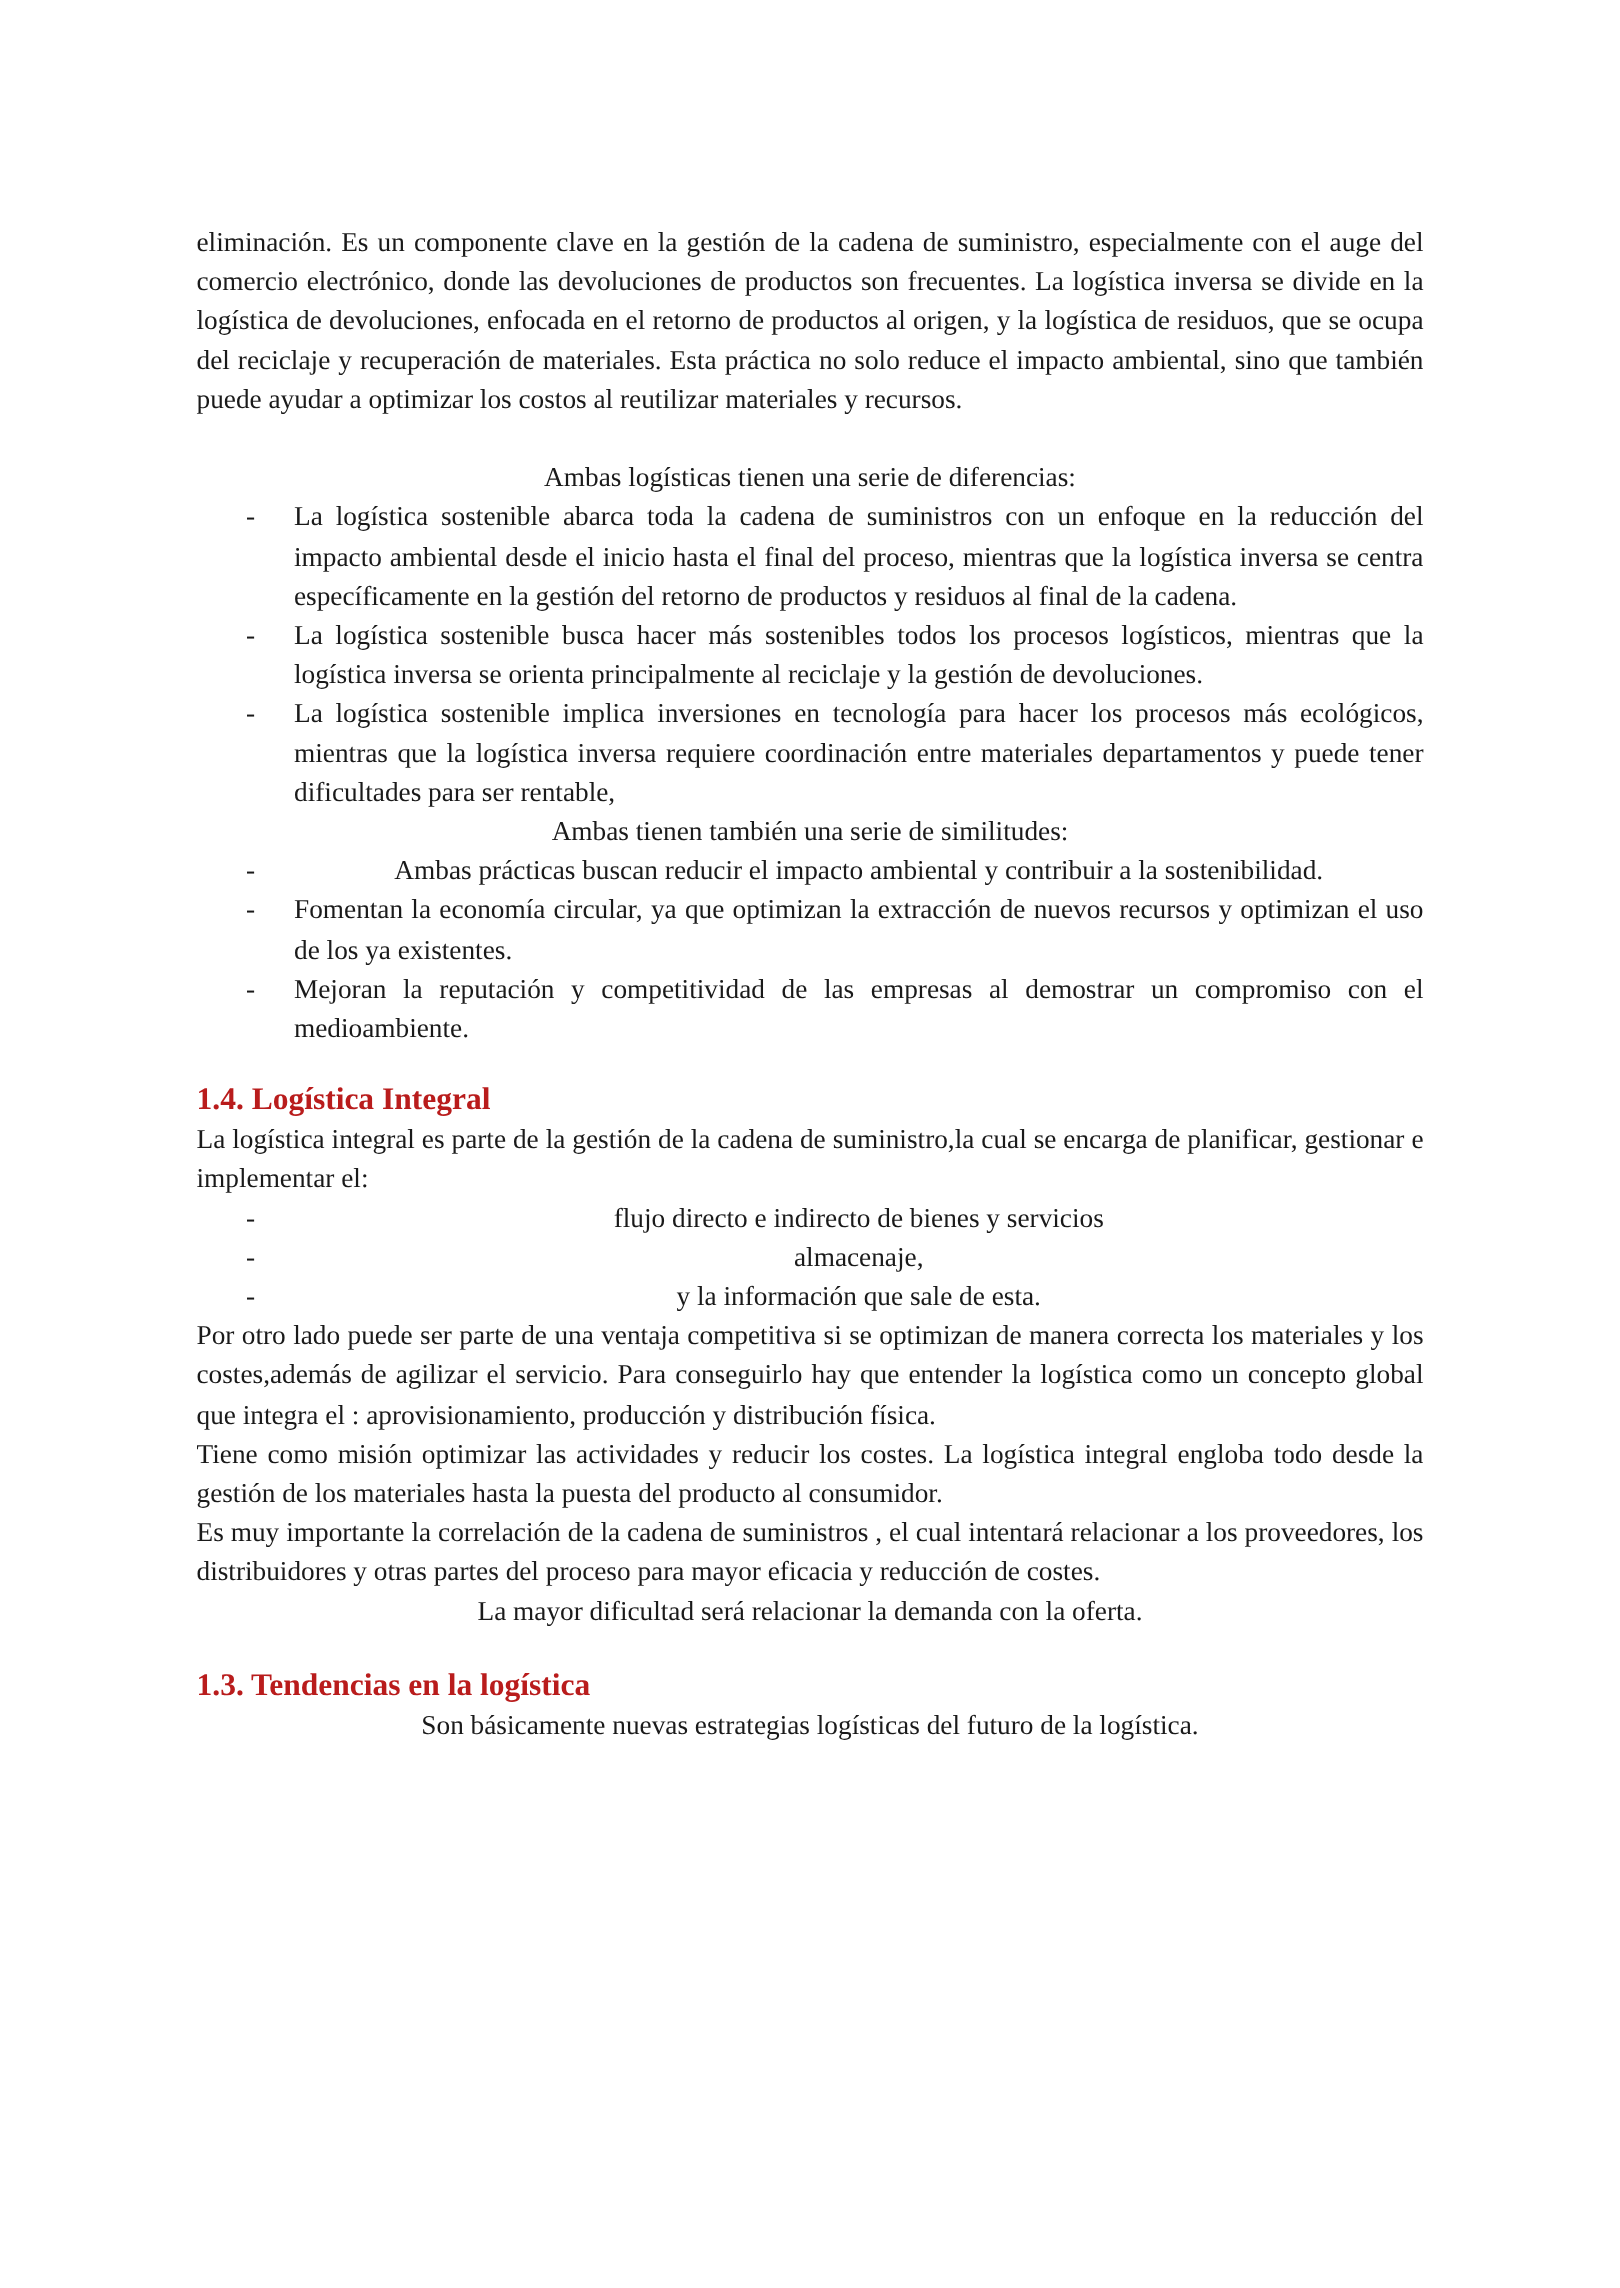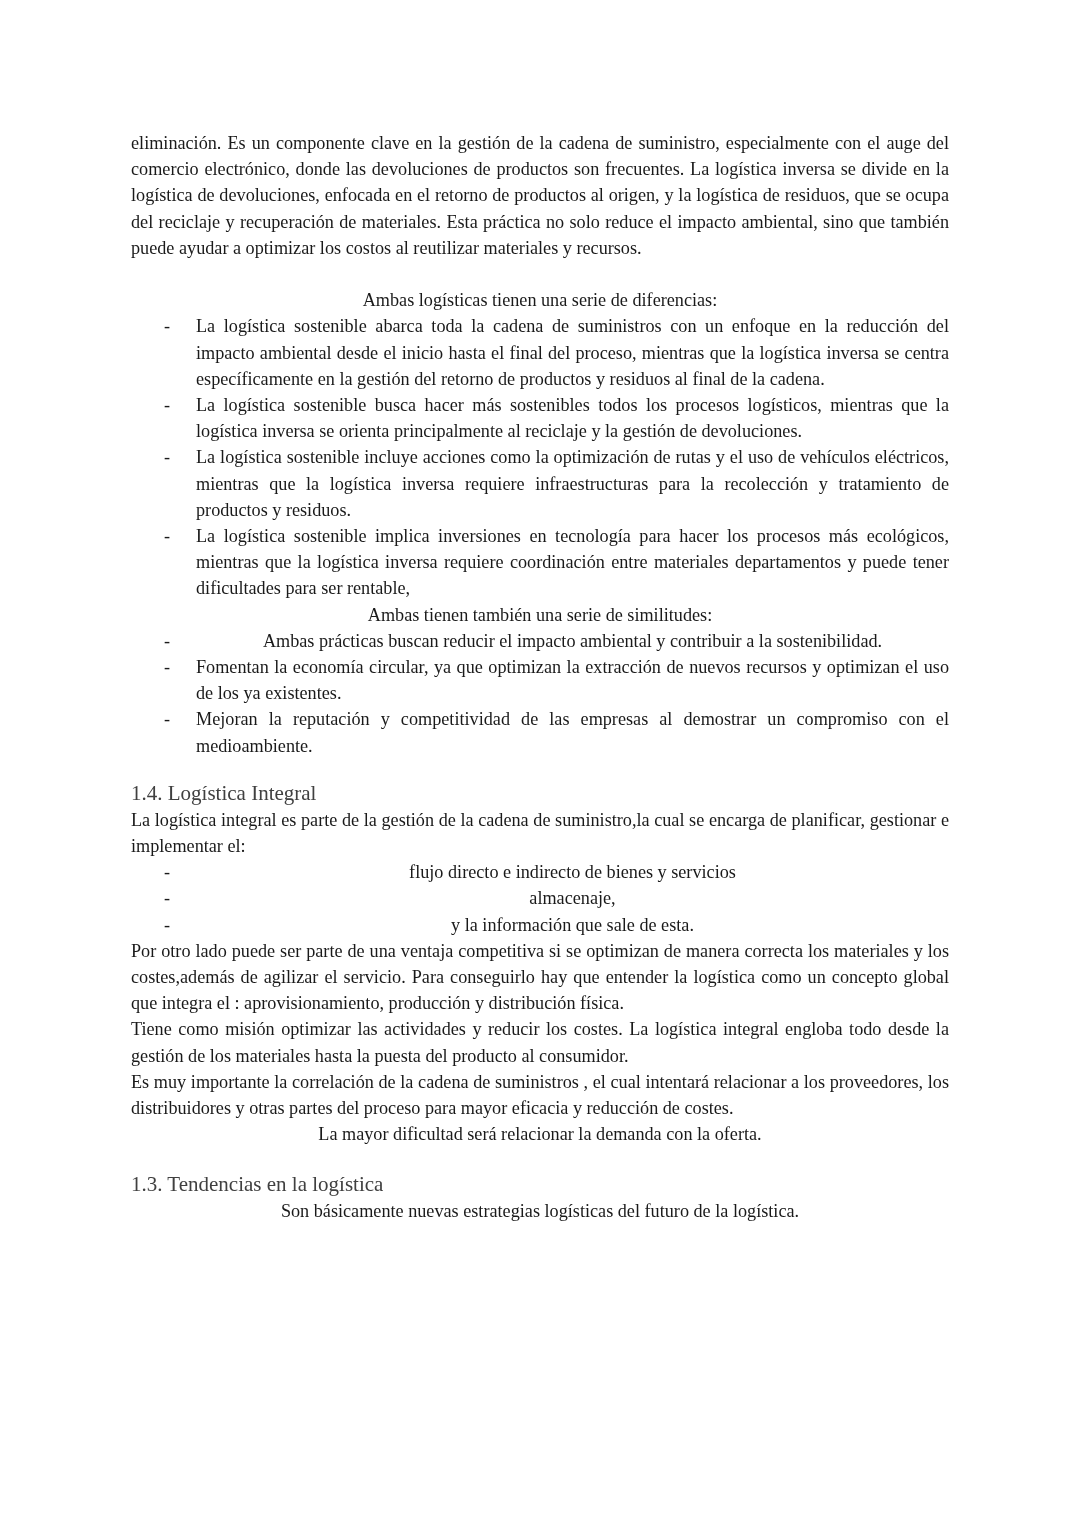--- a/index.html
+++ b/index.html
@@ -11,21 +11,21 @@
       width: 1080px;
       height: 1525px;
       position: relative;
       overflow: hidden;
       font-family: "Liberation Serif", "DejaVu Serif", serif;
       color: #1a1a1a;
     }
     .page {
       position: absolute;
       left: 131px;
-      top: 130px;
+      top: 148px;
       width: 818px;
       font-size: 18.2px;
       line-height: 26.2px;
     }
     p {
       margin: 0;
       text-align: justify;
     }
     p.left { text-align: center; }
     .spacer { height: 26.2px; }
@@ -41,41 +41,40 @@
     ul.dash li::before {
       content: "-";
       position: absolute;
       left: -32px;
       top: 0;
     }
     ul.dash li.left { text-align: center; }
     h2 {
       margin: 0;
       font-size: 21px;
-      font-weight: normal;
+      font-weight: bold;
       line-height: 28px;
-      color: #404040;
+      color: #b91c1c;
     }
     .gap-h { height: 20px; }
     .gap-h2 { height: 22px; }
   </style>
 </head>
 <body>
 
 <div class="page">
 
   <p>eliminación. Es un componente clave en la gestión de la cadena de suministro, especialmente con el auge del comercio electrónico, donde las devoluciones de productos son frecuentes. La logística inversa se divide en la logística de devoluciones, enfocada en el retorno de productos al origen, y la logística de residuos, que se ocupa del reciclaje y recuperación de materiales. Esta práctica no solo reduce el impacto ambiental, sino que también puede ayudar a optimizar los costos al reutilizar materiales y recursos.</p>
 
   <div class="spacer"></div>
 
   <p class="left">Ambas logísticas tienen una serie de diferencias:</p>
   <ul class="dash">
     <li>La logística sostenible abarca toda la cadena de suministros con un enfoque en la reducción del impacto ambiental desde el inicio hasta el final del proceso, mientras que la logística inversa se centra específicamente en la gestión del retorno de productos y residuos al final de la cadena.</li>
     <li>La logística sostenible busca hacer más sostenibles todos los procesos logísticos, mientras que la logística inversa se orienta principalmente al reciclaje y la gestión de devoluciones.</li>
-    <li>La logística sostenible incluye acciones como la optimización de rutas y el uso de vehículos eléctricos, mientras que la logística inversa requiere infraestructuras para la recolección y tratamiento de productos y residuos.</li>
     <li>La logística sostenible implica inversiones en tecnología para hacer los procesos más ecológicos, mientras que la logística inversa requiere coordinación entre materiales departamentos y puede tener dificultades para ser rentable,</li>
   </ul>
 
   <p class="left">Ambas tienen también una serie de similitudes:</p>
   <ul class="dash">
     <li class="left">Ambas prácticas buscan reducir el impacto ambiental y contribuir a la sostenibilidad.</li>
     <li>Fomentan la economía circular, ya que optimizan la extracción de nuevos recursos y optimizan el uso de los ya existentes.</li>
     <li>Mejoran la reputación y competitividad de las empresas al demostrar un compromiso con el medioambiente.</li>
   </ul>
 

